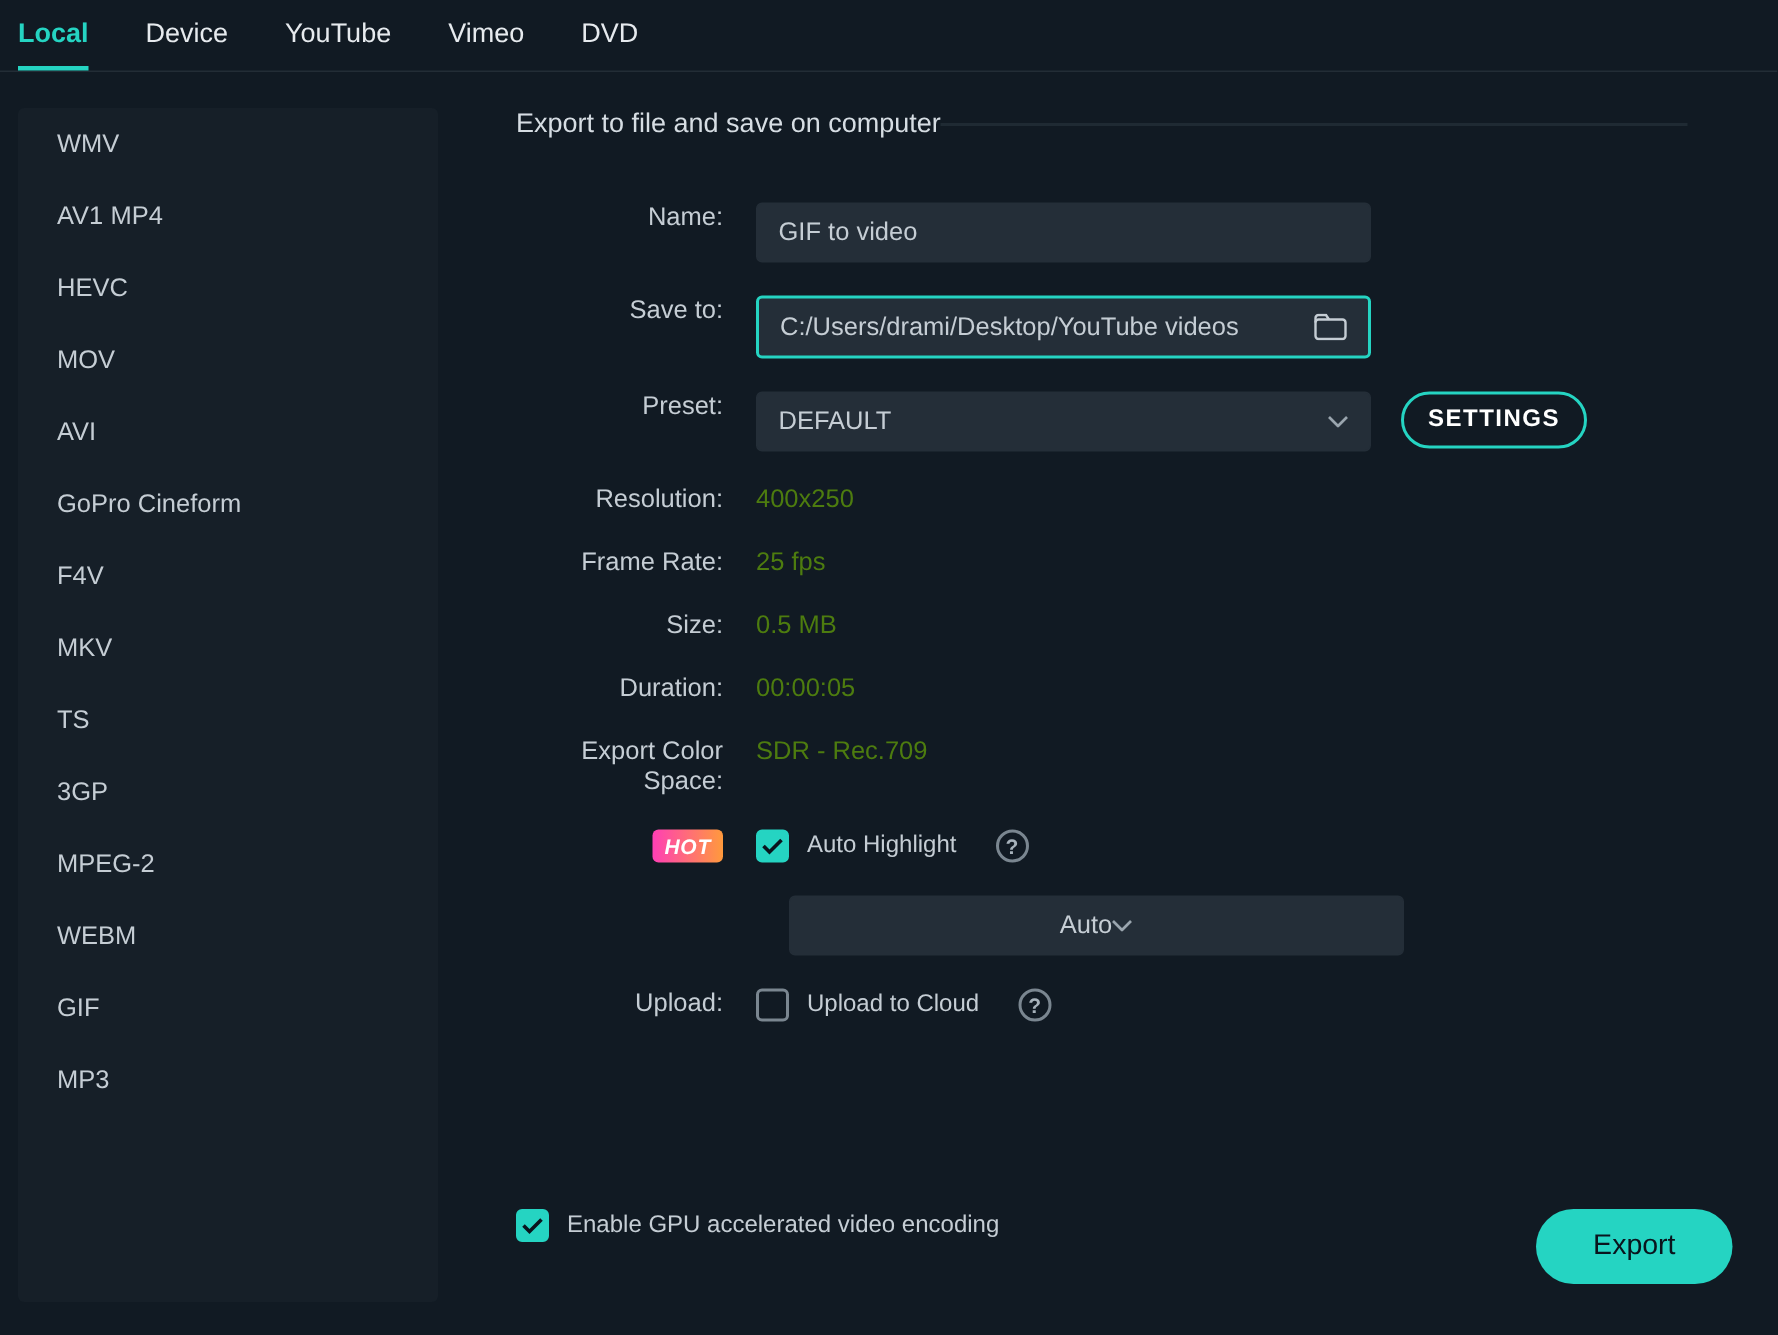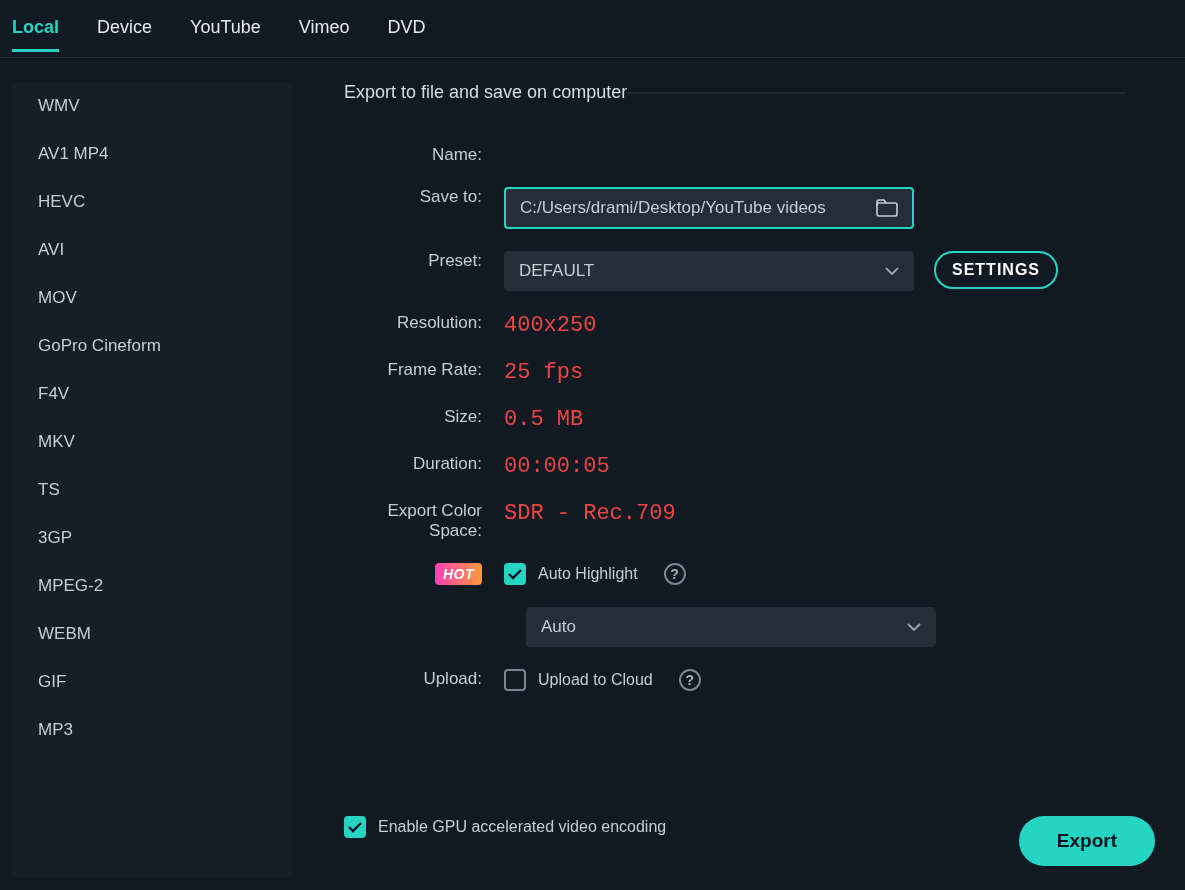--- a/index.html
+++ b/index.html
@@ -13,21 +13,21 @@
     overflow: hidden;
   }
 
   
   .top-tabs {
     display: flex;
     align-items: center;
     gap: 38px;
     padding: 12px 12px 0 12px;
     border-bottom: 1px solid #232d36;
-    height: 58px;
+    height: 48px;
   }
   .top-tab {
     color: #e6eaee;
     font-size: 18px;
     padding-bottom: 14px;
     cursor: pointer;
     position: relative;
   }
   .top-tab.active {
     color: #25d4c2;
@@ -96,23 +96,22 @@
     margin-bottom: 22px;
   }
   .form-label {
     width: 160px;
     text-align: right;
     padding-right: 22px;
     color: #c5cdd4;
     font-size: 17px;
   }
   .form-value {
-    color: #ef4444;
-    font-size: 22px;
-    font-family: Liberation Mono, monospace;
+    color: #4d7c0f;
+    font-size: 17px;
   }
 
   
   .text-input, .select-input, .path-input {
     background: #242e38;
     border: 1px solid #242e38;
     color: #c5cdd4;
     font-size: 17px;
     padding: 9px 14px;
     border-radius: 4px;
@@ -202,36 +201,37 @@
     align-items: center;
     justify-content: center;
     margin-left: 14px;
     cursor: pointer;
   }
 
   .wide-select {
     width: 410px;
     margin-left: 182px;
     margin-top: 16px;
+    justify-content: center;
   }
 
   .footer-row {
     position: absolute;
     bottom: 24px;
     left: 52px;
     right: 30px;
     display: flex;
     align-items: flex-start;
     justify-content: space-between;
   }
 
   .export-btn {
     background: #25d4c2;
     color: #0a141d;
-    font-weight: 700;
+    font-weight: 400;
     font-size: 19px;
     border: none;
     border-radius: 26px;
     padding: 14px 38px;
     cursor: pointer;
   }
 
   .chevron-down svg, .folder-icon svg { display: block; }
 </style>
 </head>
@@ -244,42 +244,43 @@
     <div class="top-tab">Vimeo</div>
     <div class="top-tab">DVD</div>
   </div>
 
 <div class="main">
 
   <div class="sidebar" id="sidebar-container">
       <div class="sidebar-item">WMV</div>
       <div class="sidebar-item">AV1 MP4</div>
       <div class="sidebar-item">HEVC</div>
+      <div class="sidebar-item">MOV</div>
       <div class="sidebar-item">AVI</div>
-      <div class="sidebar-item">MOV</div>
       <div class="sidebar-item">GoPro Cineform</div>
       <div class="sidebar-item">F4V</div>
       <div class="sidebar-item">MKV</div>
       <div class="sidebar-item">TS</div>
       <div class="sidebar-item">3GP</div>
       <div class="sidebar-item">MPEG-2</div>
       <div class="sidebar-item">WEBM</div>
       <div class="sidebar-item">GIF</div>
       <div class="sidebar-item">MP3</div>
     </div>
 
   <div class="content">
 
     <div class="section-title-row">
       <div class="section-title">Export to file and save on computer</div>
       <div class="title-rule"></div>
     </div>
 
     <div class="form-row">
       <div class="form-label">Name:</div>
+      <input class="text-input" value="GIF to video" style="">
     </div>
 
     <div class="form-row">
       <div class="form-label">Save to:</div>
       <div class="path-input">
         <span class="path-text">C:/Users/drami/Desktop/YouTube videos</span>
         <span class="folder-icon">
           <svg width="22" height="18" viewBox="0 0 22 18" fill="none">
               <rect x="1" y="4" width="20" height="13" rx="2" stroke="#c5cdd4" stroke-width="1.6"></rect>
               <path d="M1 6V3a2 2 0 0 1 2-2h5l2 3" stroke="#c5cdd4" stroke-width="1.6" fill="none"></path>

